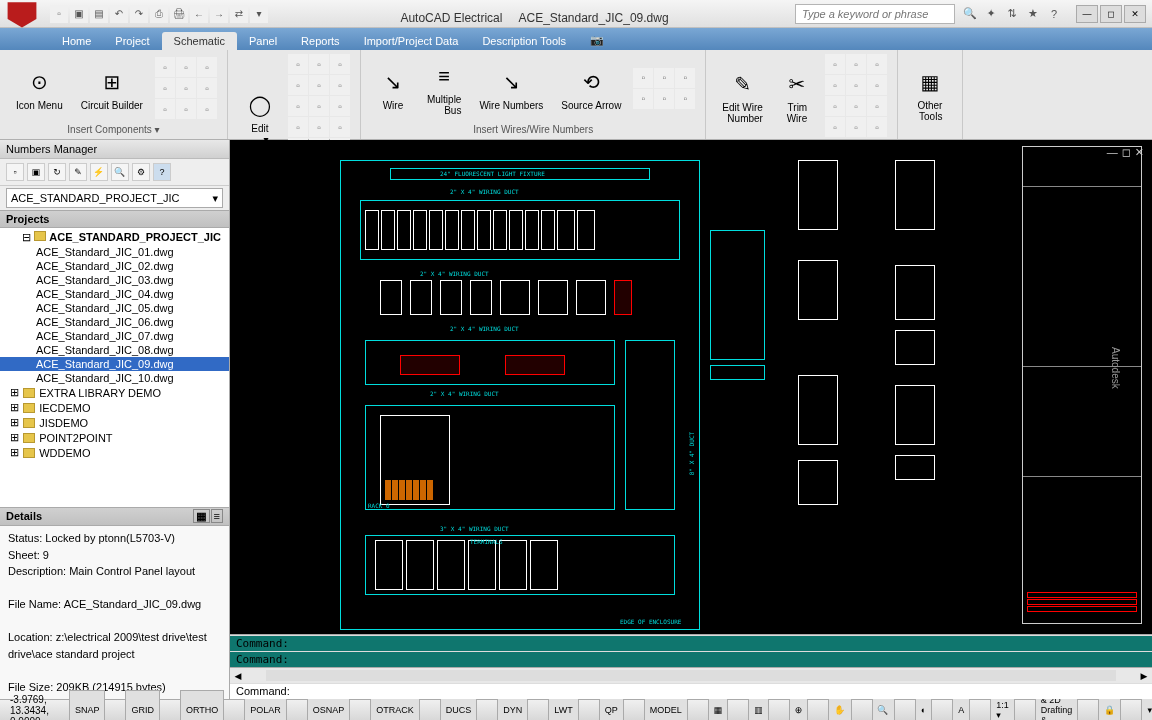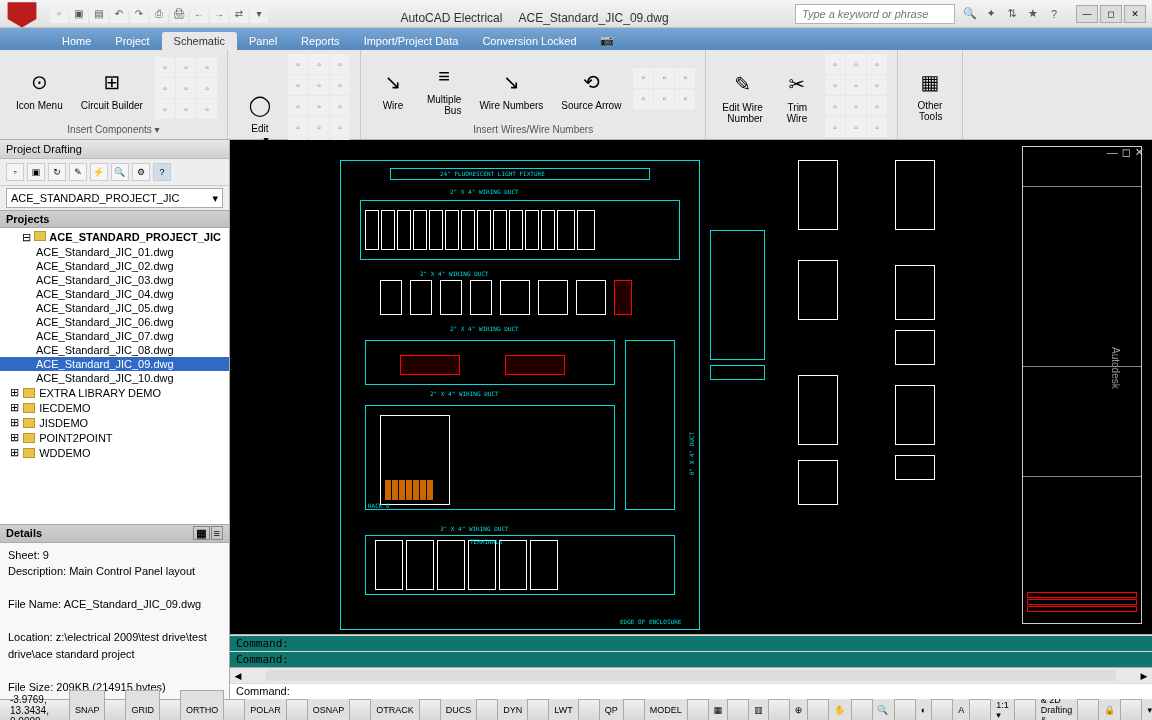--- a/index.html
+++ b/index.html
@@ -118,21 +118,21 @@
   </div>
 </div>
 
 <div class="tabbar" id="tabbar">
     <div class="tab">Home</div>
     <div class="tab">Project</div>
     <div class="tab active">Schematic</div>
     <div class="tab">Panel</div>
     <div class="tab">Reports</div>
     <div class="tab">Import/Project Data</div>
-    <div class="tab">Conversion Locked</div>
+    <div class="tab">Description Tools</div>
     <div class="tab">📷</div>
   </div>
 
 <div class="ribbon" id="ribbon">
     <div class="ribbon-group">
       <div class="ribbon-group-content">
         <div class="big-btn">
           <div class="bicon">⊙</div>
           <div class="blabel">Icon Menu</div>
         </div>
@@ -246,21 +246,21 @@
           <div class="blabel">Other<br>Tools</div>
         </div>
       </div>
       <div class="ribbon-group-label"></div>
     </div>
   </div>
 
 <div class="main">
 
   <div class="pm">
-    <div class="pm-title">Project Drafting</div>
+    <div class="pm-title">Numbers Manager</div>
     <div class="pm-toolbar">
       <div class="pm-tool">▫</div>
       <div class="pm-tool">▣</div>
       <div class="pm-tool">↻</div>
       <div class="pm-tool">✎</div>
       <div class="pm-tool">⚡</div>
       <div class="pm-tool">🔍</div>
       <div class="pm-tool">⚙</div>
       <div class="pm-tool" style="background:#cde">?</div>
     </div>
@@ -286,20 +286,21 @@
         <div class="tree-node folder">⊞ <span class="folder-icon"></span> JISDEMO</div>
         <div class="tree-node folder">⊞ <span class="folder-icon"></span> POINT2POINT</div>
         <div class="tree-node folder">⊞ <span class="folder-icon"></span> WDDEMO</div>
       </div>
     <div class="details">
       <div class="pm-section-head" style="display:flex;justify-content:space-between;">
         <span>Details</span>
         <span><span style="border:1px solid #888;padding:0 2px;margin:0 1px;">▦</span><span style="border:1px solid #888;padding:0 2px;">≡</span></span>
       </div>
       <div class="details-body">
+        <div>Status: Locked by ptonn(L5703-V)</div>
         <div>Sheet: 9</div>
         <div>Description: Main Control Panel layout</div>
         <br>
         <div>File Name: ACE_Standard_JIC_09.dwg</div>
         <br>
         <div>Location: z:\electrical 2009\test drive\test drive\ace standard project</div>
         <br>
         <div>File Size: 209KB (214915 bytes)</div>
       </div>
     </div>

